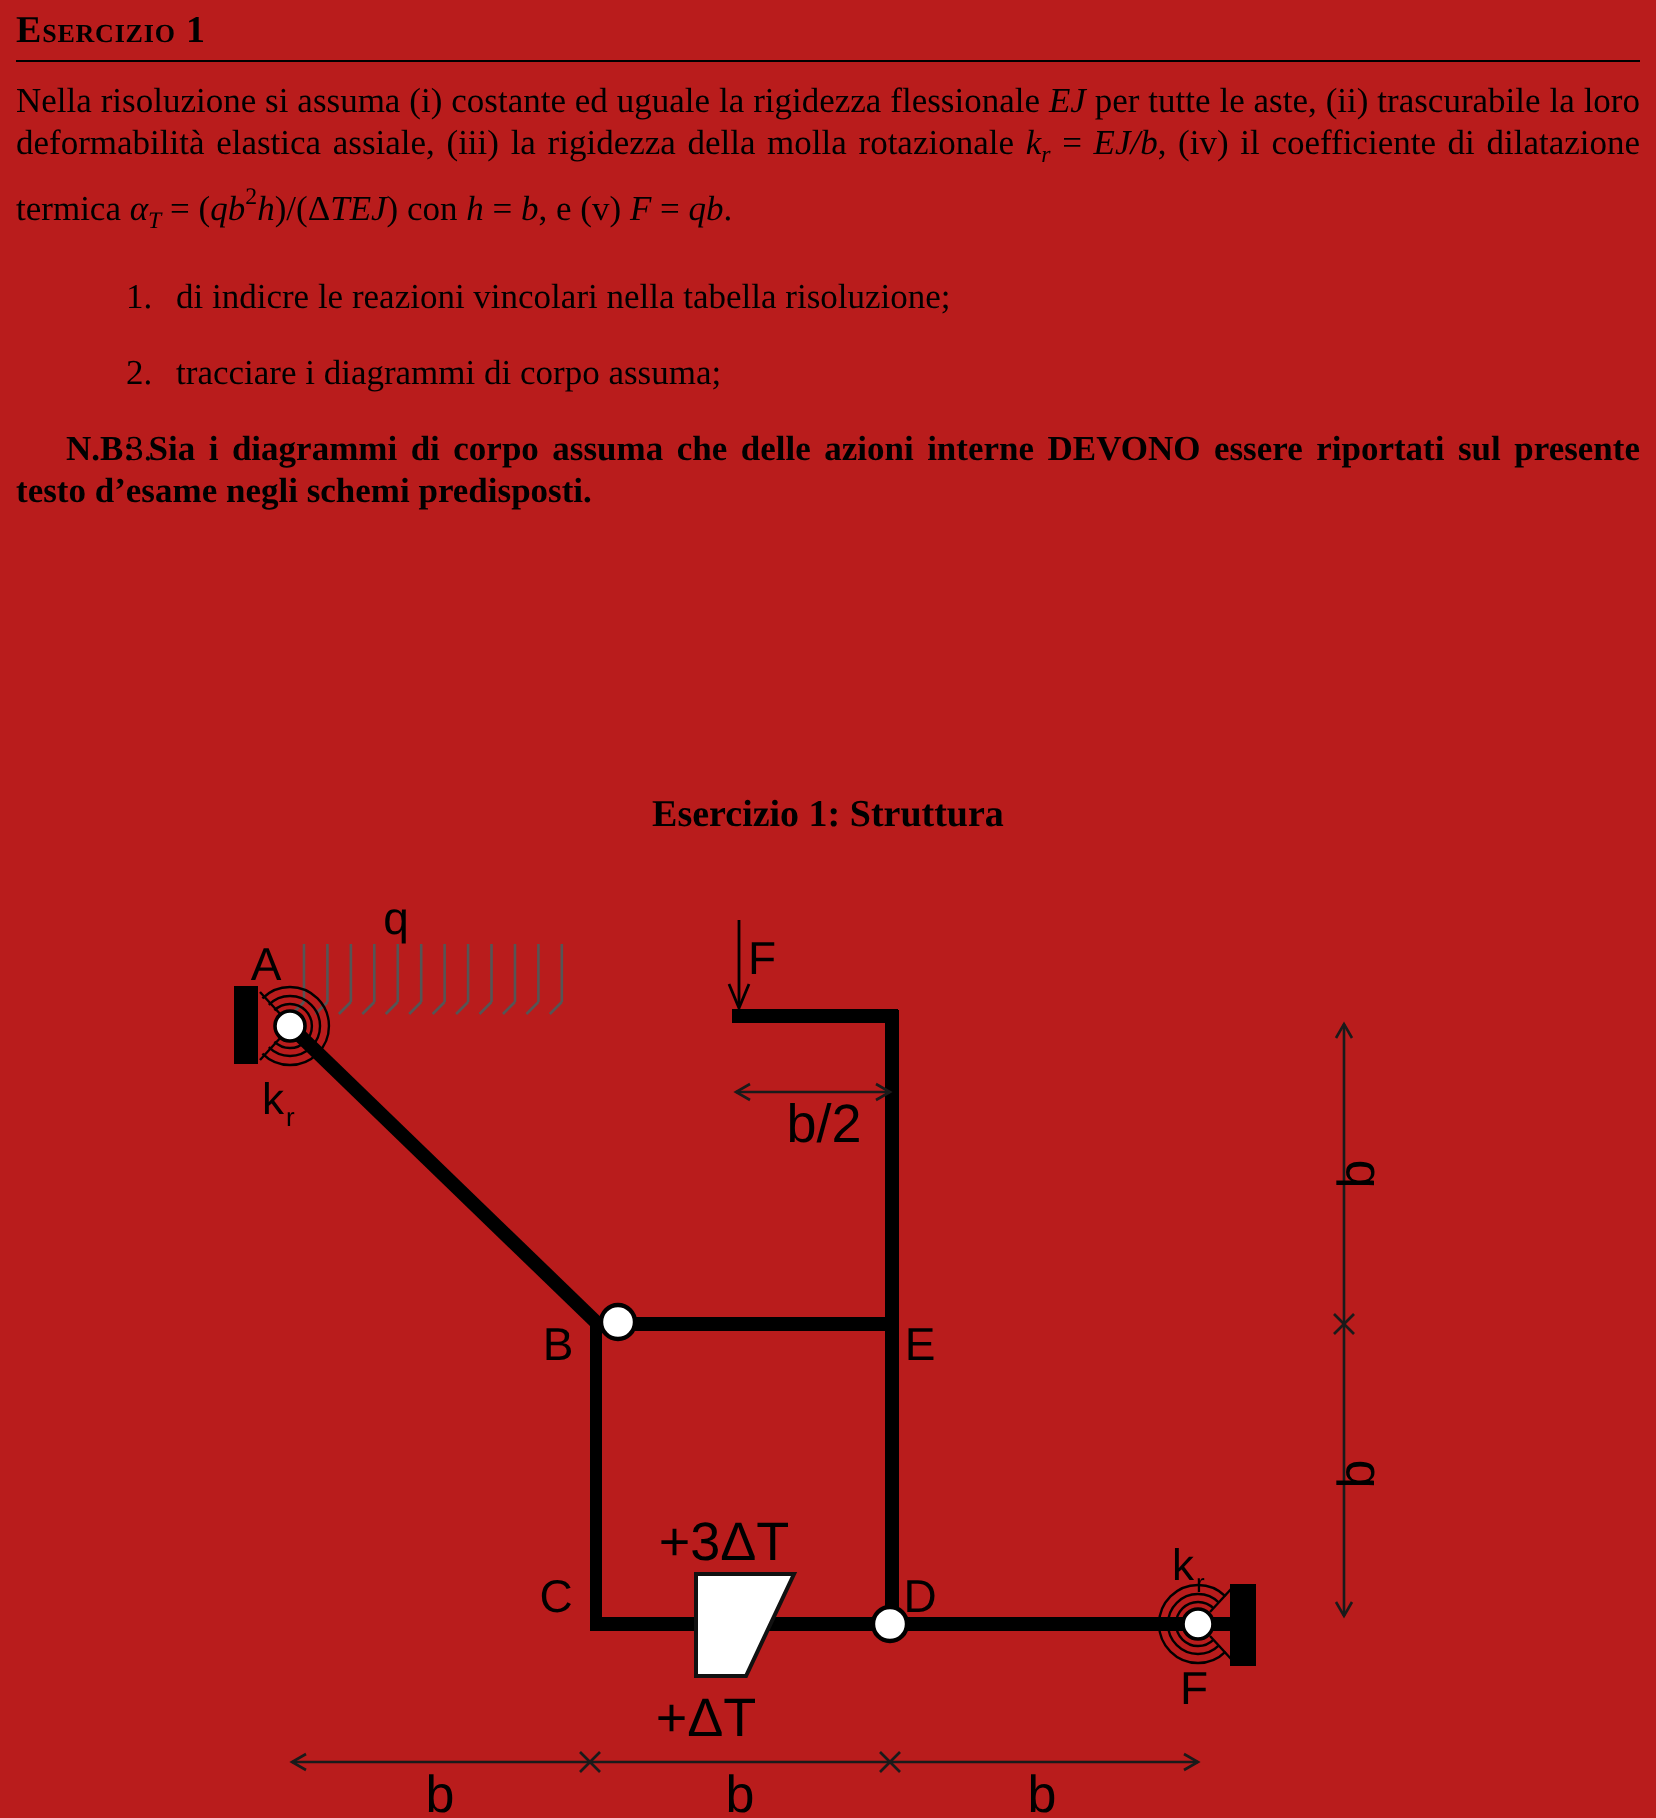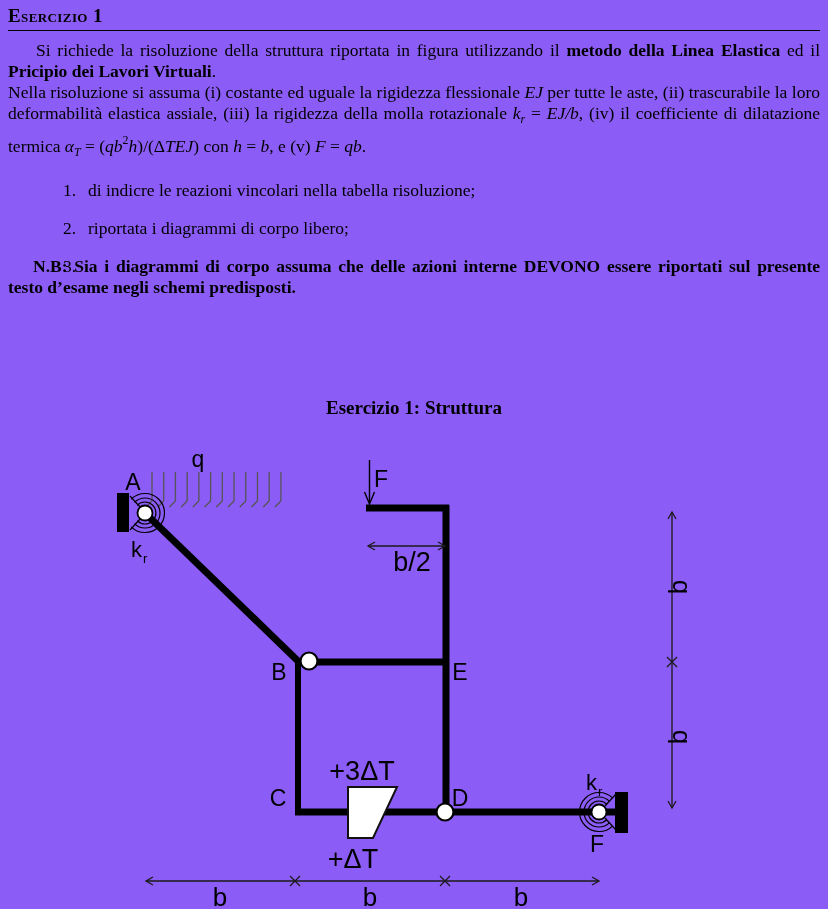--- a/index.html
+++ b/index.html
@@ -1,16 +1,16 @@
 <!DOCTYPE html>
 <html><head>
 <meta charset="utf-8">
 <style>
   html,body{margin:0;padding:0;background:#ffffff;}
-  .page{width:828px;height:909px;position:relative;background:#8b5cf6;color:#000;
+  .page{width:828px;height:909px;position:relative;background:#b91c1c;color:#000;
         font-family:"Liberation Serif",serif;overflow:hidden;}
   .header{padding:5px 8px 0 8px;}
   .heading{font-size:19px;font-weight:bold;font-variant:small-caps;margin:0 0 3px 0;letter-spacing:.4px;}
   .rule{border:none;border-top:1.7px solid #000;margin:0 0 9px 0;}
   .para{font-size:17.5px;line-height:21px;text-align:justify;margin:0;}
   .indent1{text-indent:28px;}
   .run-n{font-weight:normal;font-style:normal;}
   .run-b{font-weight:bold;}
   .run-i{font-style:italic;}
   .run-sub{font-style:italic;font-size:68%;vertical-align:-20%;}
@@ -24,31 +24,30 @@
   .figure{position:absolute;left:0;top:440px;}
   .lbl{font-family:"Liberation Sans",sans-serif;fill:#000;}
 </style>
 </head>
 <body>
 
 <div class="page">
   <div class="header">
     <h1 class="heading">Esercizio 1</h1>
     <hr class="rule">
-    <p class="para indent1"><span class="run-n">Si richiede la risoluzione della struttura riportata in figura utilizzando il </span><span class="run-b">metodo della Linea Elastica</span><span class="run-n"> ed il </span><span class="run-b">Pricipio dei Lavori Virtuali</span><span class="run-n">.</span></p>
     <p class="para"><span class="run-n">Nella risoluzione si assuma (i) costante ed uguale la rigidezza flessionale </span><span class="run-i">EJ</span><span class="run-n"> per tutte le aste, (ii) trascurabile la loro deformabilità elastica assiale, (iii) la rigidezza della molla rotazionale </span><span class="run-i">k</span><span class="run-sub">r</span><span class="run-n"> = </span><span class="run-i">EJ/b</span><span class="run-n">, (iv) il coefficiente di dilatazione termica </span><span class="run-i">α</span><span class="run-sub">T</span><span class="run-n"> = (</span><span class="run-i">qb</span><span class="run-sup">2</span><span class="run-i">h</span><span class="run-n">)/(Δ</span><span class="run-i">TEJ</span><span class="run-n">) con </span><span class="run-i">h</span><span class="run-n"> = </span><span class="run-i">b</span><span class="run-n">, e (v) </span><span class="run-i">F</span><span class="run-n"> = </span><span class="run-i">qb</span><span class="run-n">.</span></p>
 
     <div class="task-list">
       <div class="task-item">
         <span class="task-marker">1.</span>
         <span>di indicre le reazioni vincolari nella tabella risoluzione;</span>
       </div>
       <div class="task-item">
         <span class="task-marker">2.</span>
-        <span>riportata i diagrammi di corpo libero;</span>
+        <span>tracciare i diagrammi di corpo assuma;</span>
       </div>
       <div class="task-item">
         <span class="task-marker">3.</span>
       </div>
     </div>
 
     <p class="para nb"><span class="run-b">N.B: Sia i diagrammi di corpo assuma che delle azioni interne DEVONO essere riportati sul presente testo d’esame negli schemi predisposti.</span></p>
   </div>
 
   <h2 class="fig-title">Esercizio 1: Struttura</h2>

